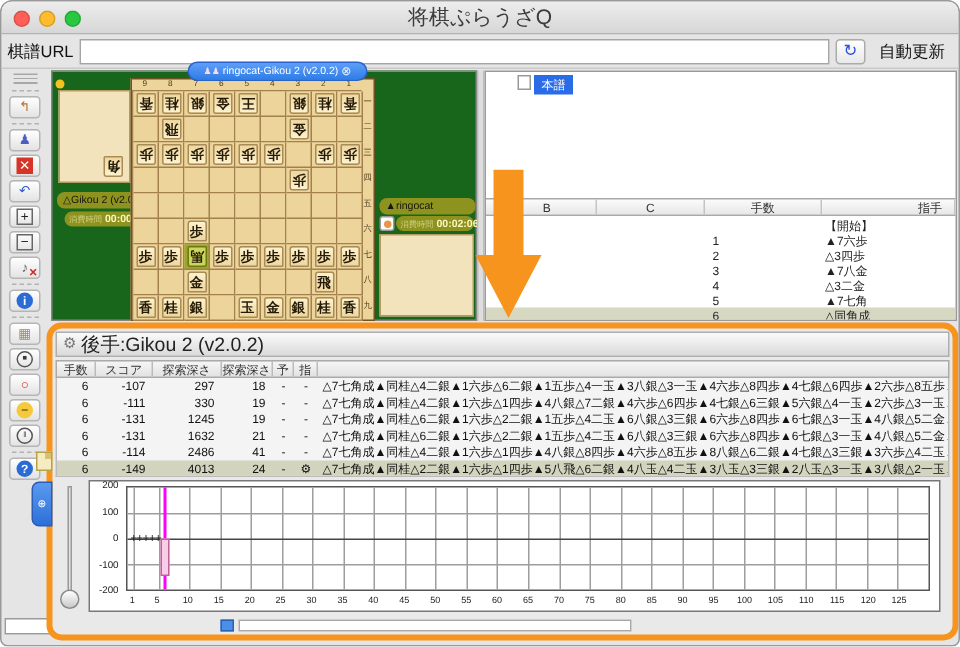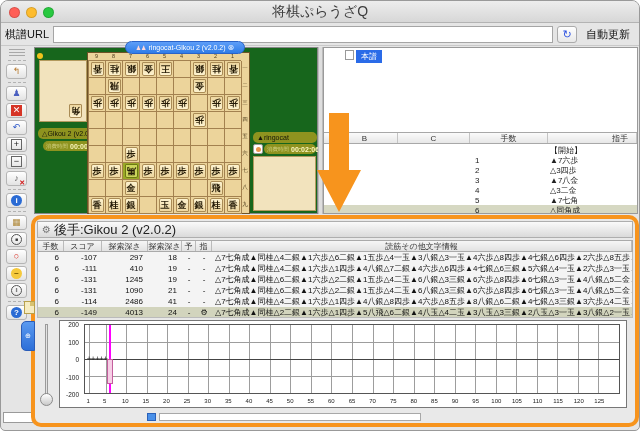--- a/index.html
+++ b/index.html
@@ -506,54 +506,53 @@
       <span class="gear">⚙</span>
       <span class="eng-player">後手:Gikou 2 (v2.0.2)</span>
     </div>
     <div class="engine-thead">
       <div class="ehc">手数</div>
       <div class="ehc">スコア</div>
       <div class="ehc">探索深さ</div>
       <div class="ehc">探索深さ</div>
       <div class="ehc">予</div>
       <div class="ehc">指</div>
-      <div class="ehc">読筋その他文字情報</div>
     </div>
     <div class="engine-rows" id="engine-rows">
         <div class="erow">
           <div class="ec n">6</div>
           <div class="ec n">-107</div>
           <div class="ec n">297</div>
           <div class="ec n">18</div>
           <div class="ec c">-</div>
           <div class="ec c">-</div>
           <div class="ec pv">△7七角成▲同桂△4二銀▲1六歩△6二銀▲1五歩△4一玉▲3八銀△3一玉▲4六歩△8四歩▲4七銀△6四歩▲2六歩△8五歩▲5六銀△...</div>
         </div>
         <div class="erow">
           <div class="ec n">6</div>
           <div class="ec n">-111</div>
-          <div class="ec n">410</div>
+          <div class="ec n">330</div>
           <div class="ec n">19</div>
           <div class="ec c">-</div>
           <div class="ec c">-</div>
           <div class="ec pv">△7七角成▲同桂△4二銀▲1六歩△1四歩▲4八銀△7二銀▲4六歩△6四歩▲4七銀△6三銀▲5六銀△4一玉▲2六歩△3一玉▲6八銀△...</div>
         </div>
         <div class="erow">
           <div class="ec n">6</div>
           <div class="ec n">-131</div>
           <div class="ec n">1245</div>
           <div class="ec n">19</div>
           <div class="ec c">-</div>
           <div class="ec c">-</div>
           <div class="ec pv">△7七角成▲同桂△6二銀▲1六歩△2二銀▲1五歩△4二玉▲6八銀△3三銀▲6六歩△8四歩▲6七銀△3一玉▲4八銀△5二金▲5六歩△...</div>
         </div>
         <div class="erow">
           <div class="ec n">6</div>
           <div class="ec n">-131</div>
-          <div class="ec n">1090</div>
+          <div class="ec n">1632</div>
           <div class="ec n">21</div>
           <div class="ec c">-</div>
           <div class="ec c">-</div>
           <div class="ec pv">△7七角成▲同桂△6二銀▲1六歩△2二銀▲1五歩△4二玉▲6八銀△3三銀▲6六歩△8四歩▲6七銀△3一玉▲4八銀△5二金▲5六歩△...</div>
         </div>
         <div class="erow">
           <div class="ec n">6</div>
           <div class="ec n">-114</div>
           <div class="ec n">2486</div>
           <div class="ec n">41</div>

